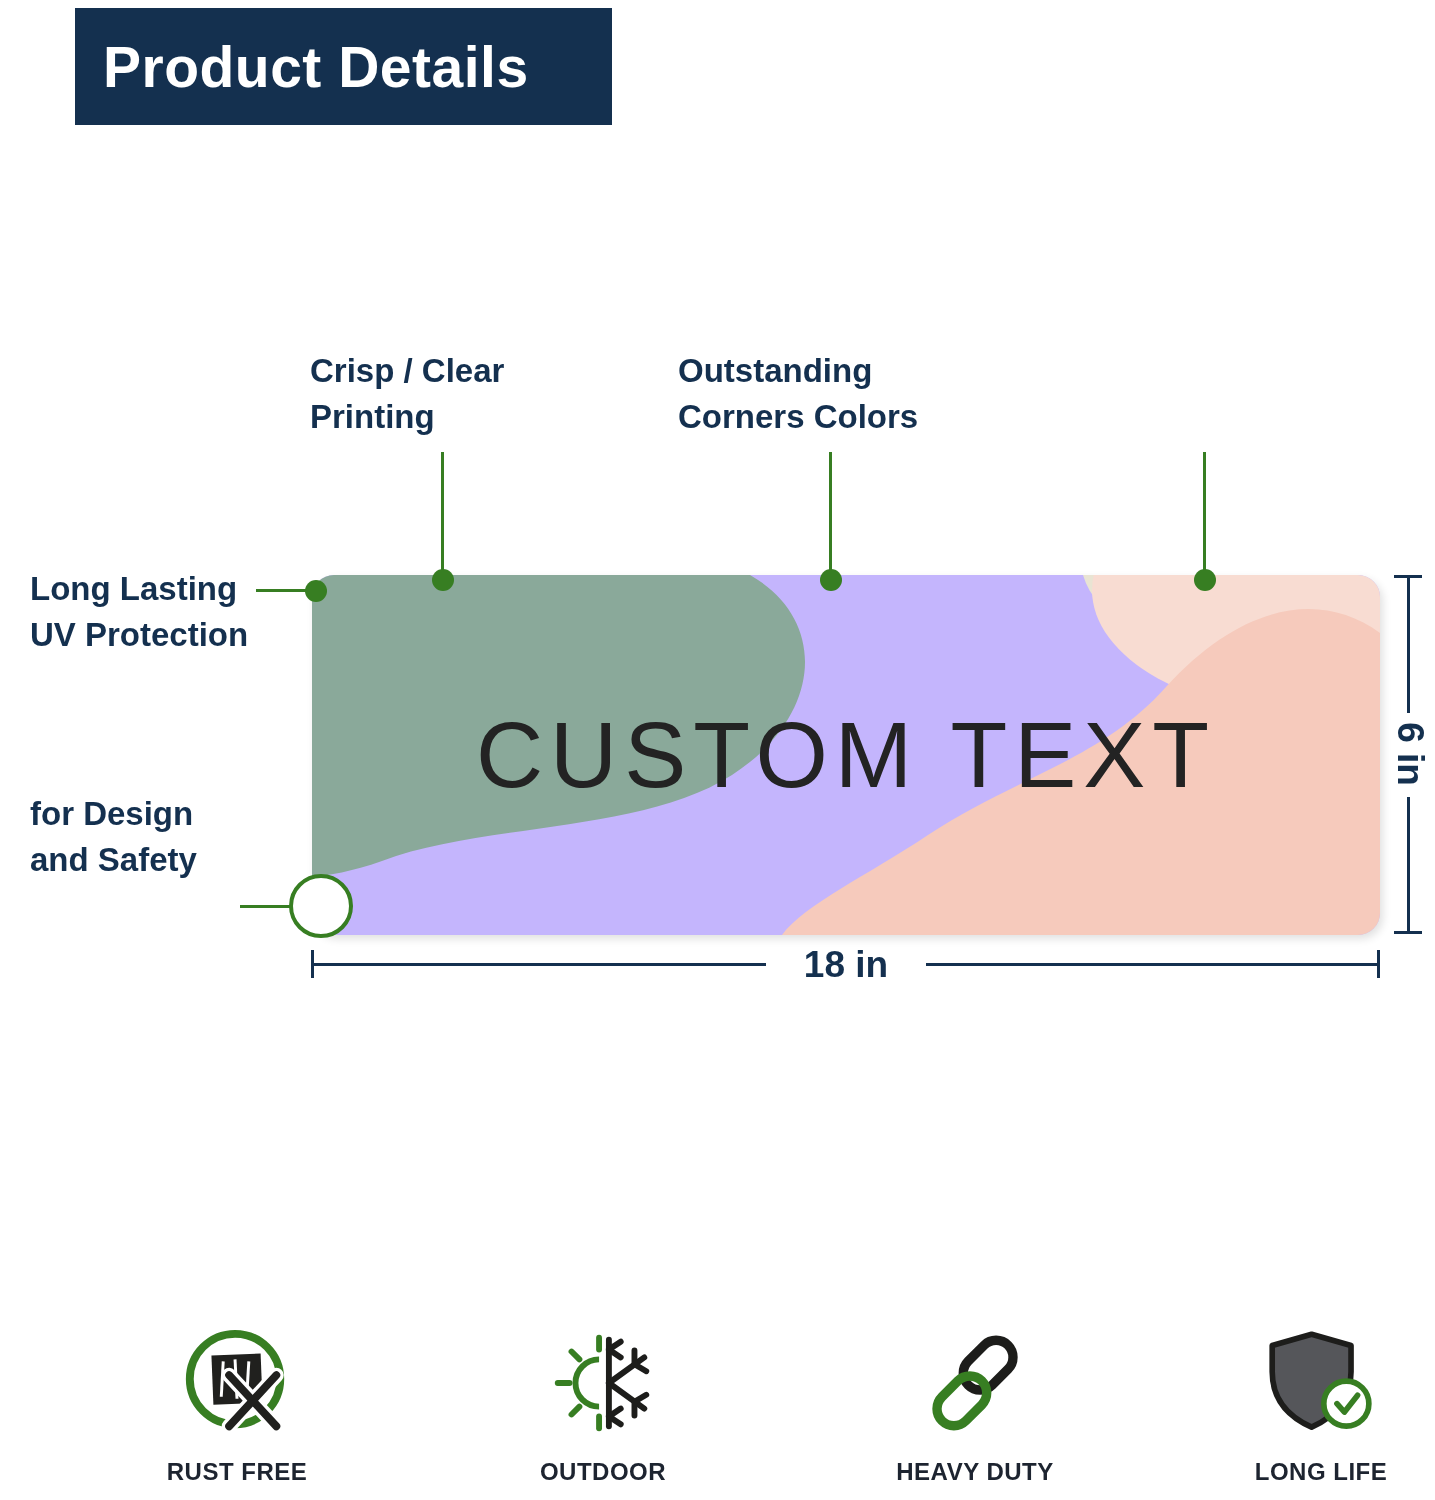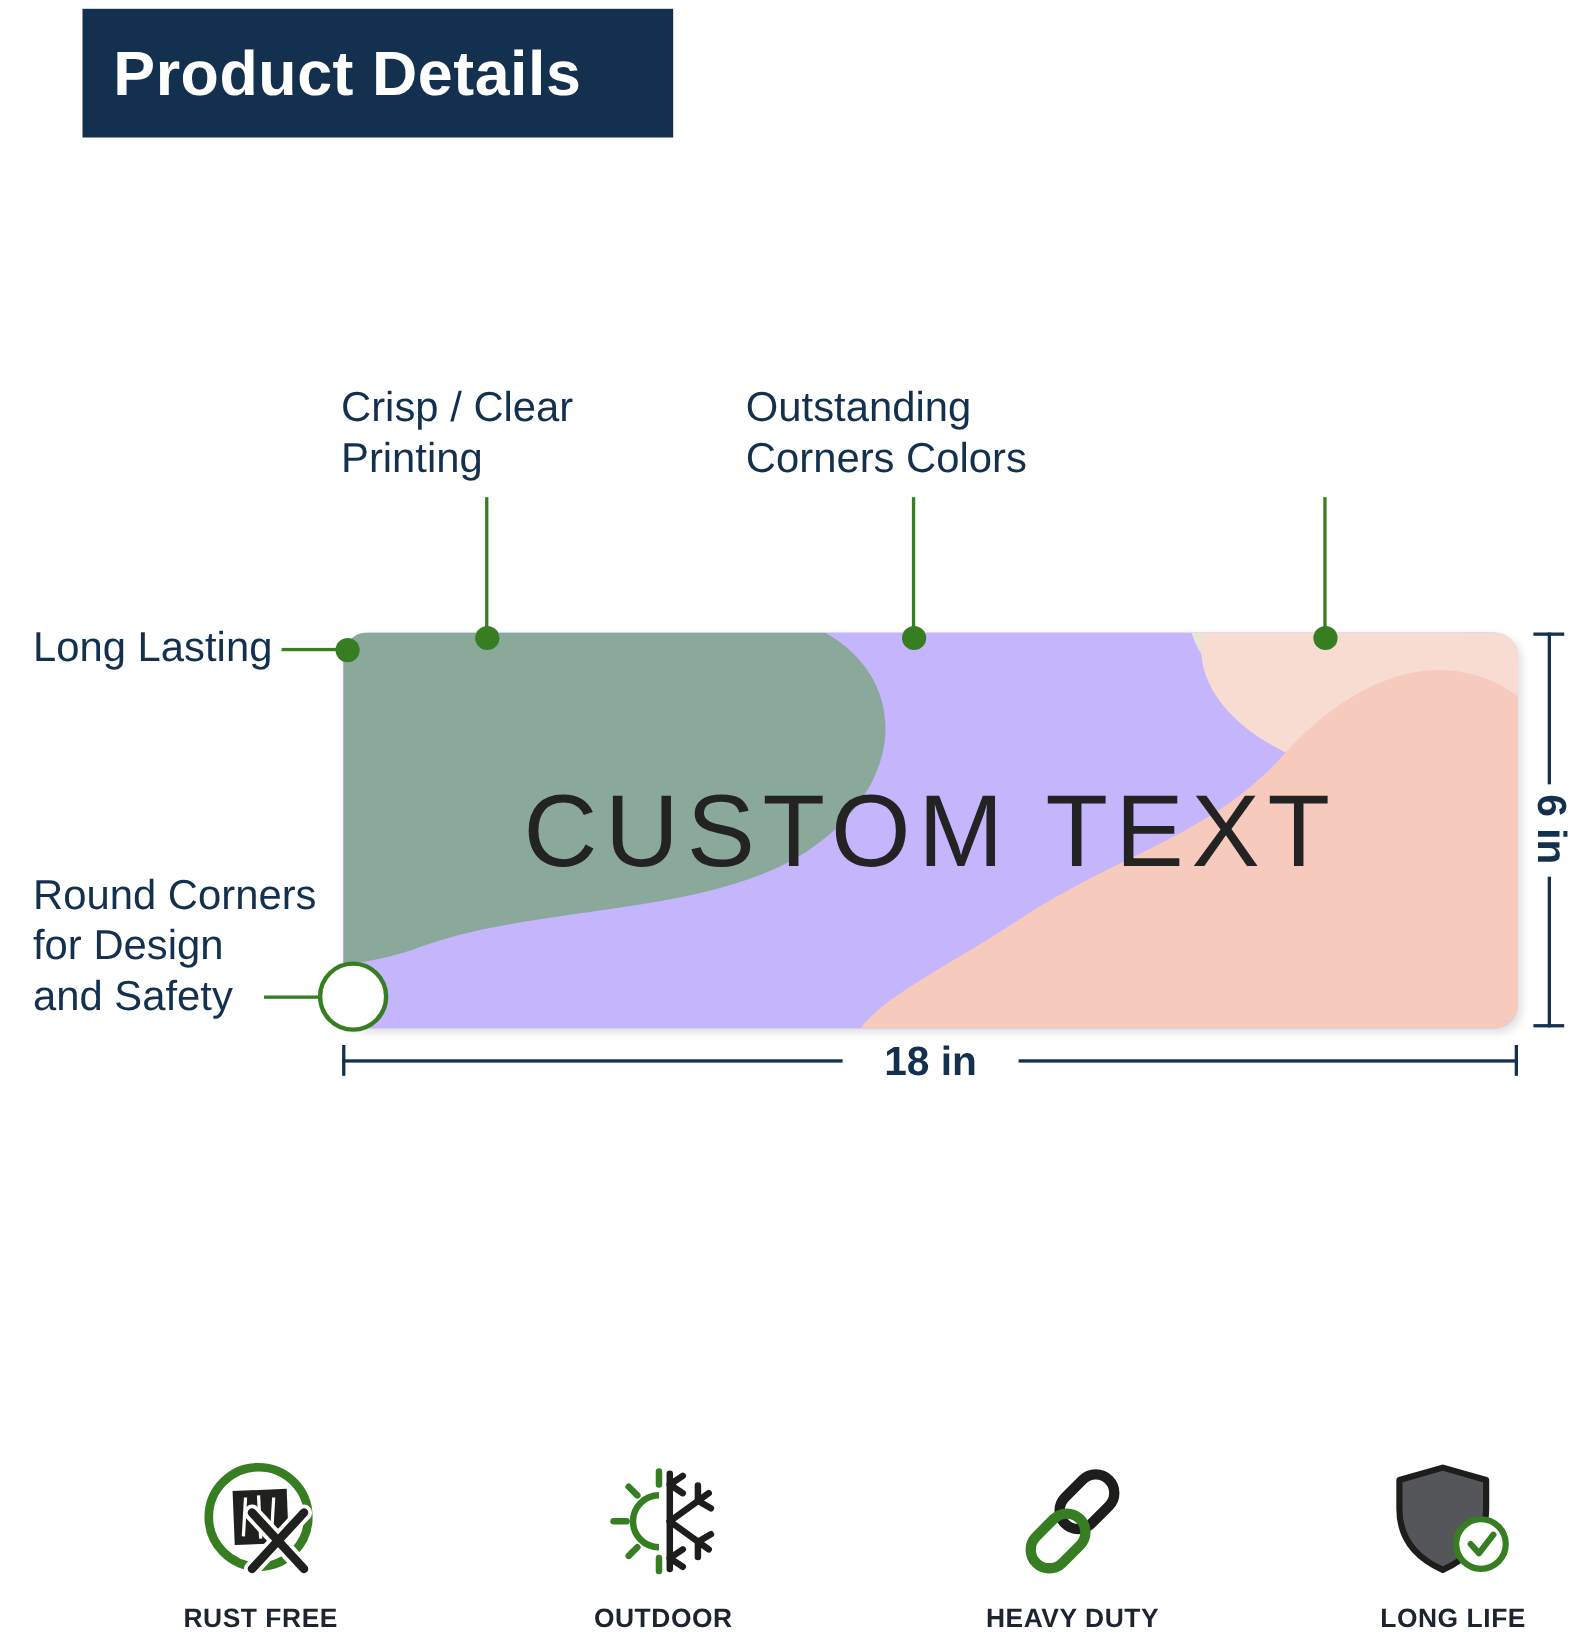--- a/index.html
+++ b/index.html
@@ -10,21 +10,21 @@
   *{margin:0;padding:0;box-sizing:border-box;}
   body{background:#ffffff;font-family:"Liberation Sans",sans-serif;}
   .canvas{position:relative;width:1435px;height:1500px;background:#ffffff;overflow:hidden;padding-left:26px;}
 
   
   .header{position:absolute;left:75px;top:8px;width:537px;height:117px;background:var(--navy);
           display:flex;align-items:center;padding-left:28px;}
   .header span{color:#ffffff;font-size:57px;font-weight:700;letter-spacing:.5px;}
 
   
-  .callout{position:absolute;color:var(--navy);font-size:38px;line-height:46px;font-weight:400;}
+  .callout{position:absolute;color:var(--navy);font-size:33px;line-height:46px;font-weight:700;}
   .callout span{display:block;}
   .co-crisp{left:310px;top:348px;}
   .co-bright{left:678px;top:348px;}
   .co-quality{left:1050px;top:348px;}
   .co-uv{left:30px;top:566px;}
   .co-corners{left:30px;top:791px;}
 
   
   .lead{position:absolute;background:var(--green);z-index:3;}
   .lv1{left:441px;top:452px;width:3px;height:118px;}
@@ -83,23 +83,23 @@
   <div class="callout co-crisp">
     <span>Crisp / Clear</span>
     <span>Printing</span>
   </div>
   <div class="callout co-bright">
     <span>Outstanding</span>
     <span>Corners Colors</span>
   </div>
   <div class="callout co-uv">
     <span>Long Lasting</span>
+    <span>UV Protection</span>
   </div>
   <div class="callout co-corners">
-    <span>Round Corners</span>
     <span>for Design</span>
     <span>and Safety</span>
   </div>
 
   <div class="lead lv1"></div>
   <div class="lead lv2"></div>
   <div class="lead lv3"></div>
   <div class="lead lh-uv"></div>
   <div class="lead lh-corner"></div>
   <div class="dot d1"></div>

